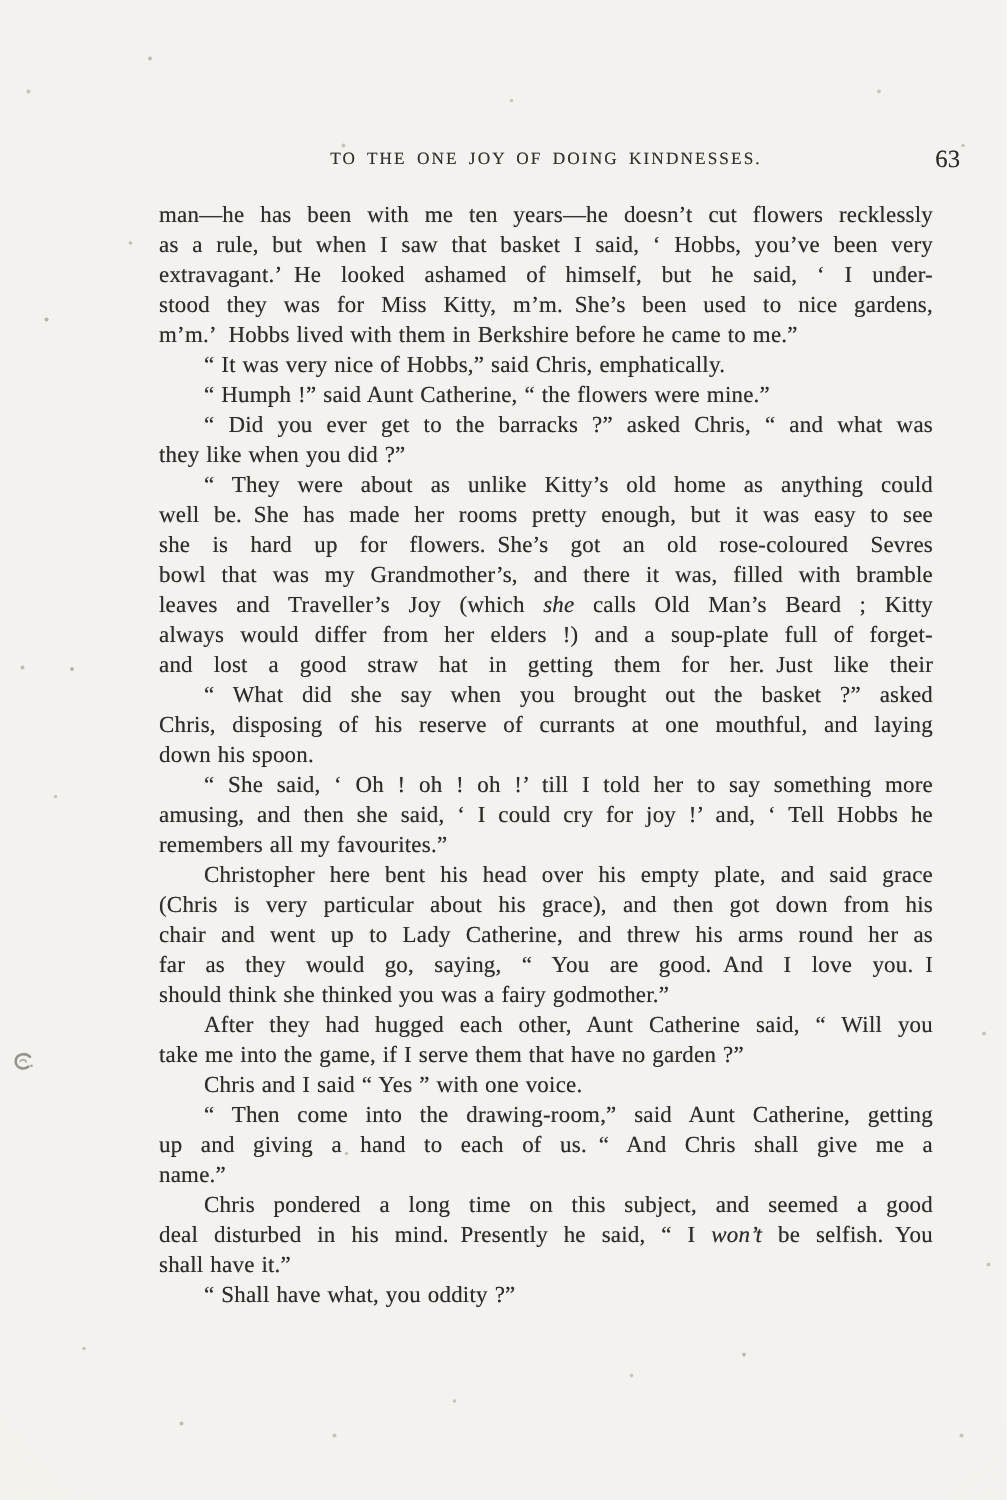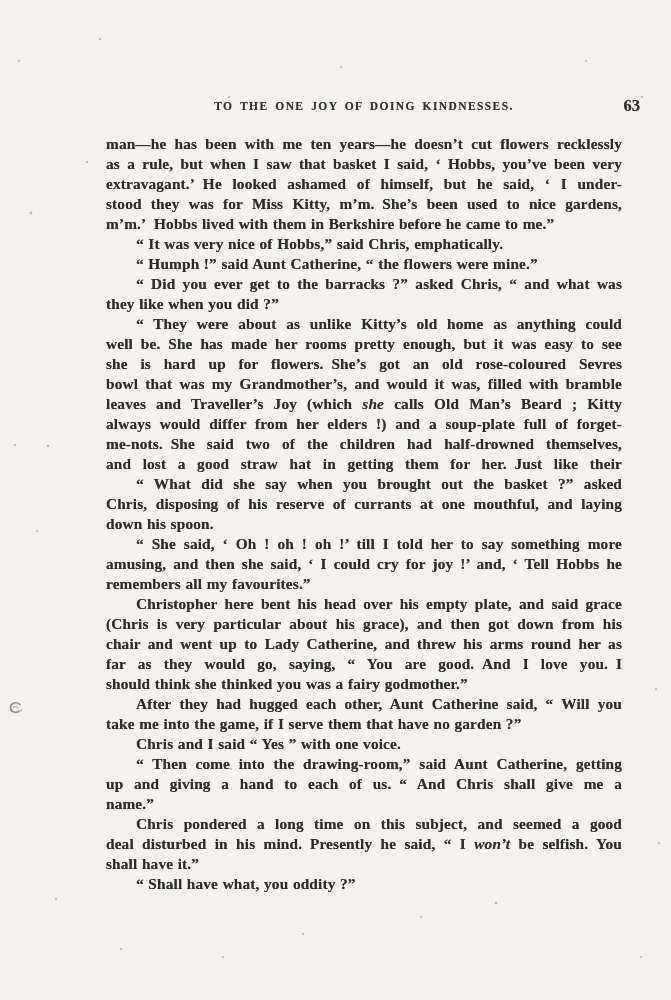--- a/index.html
+++ b/index.html
@@ -4,21 +4,20 @@
 <style>
   html,body{margin:0;padding:0;}
   .page{
     position:relative;
     width:671px;height:1000px;
     background:
       radial-gradient(ellipse 120% 110% at 52% 45%, #f3f2ee 60%, #edece7 100%);
     font-family:"Liberation Serif","DejaVu Serif",serif;
     color:#2e2c29;
     overflow:hidden;
-    font-weight:bold;
   }
   
   .header{position:absolute;left:106px;top:100px;width:516px;height:20px;}
   .running-title{
     text-align:center;
     font-size:11.5px;
     letter-spacing:1.4px;
     word-spacing:2.5px;
     color:#34322e;
     text-shadow:0 0 .4px rgba(45,43,40,.55);
@@ -93,24 +92,23 @@
     <div class="ln ind">“ It was very nice of Hobbs,” said Chris, emphatically.</div>
 
     <div class="ln ind">“ Humph !” said Aunt Catherine, “ the flowers were mine.”</div>
 
     <div class="ln j ind">“ Did you ever get to the barracks ?” asked Chris, “ and what was</div>
     <div class="ln">they like when you did ?”</div>
 
     <div class="ln j ind">“ They were about as unlike Kitty’s old home as anything could</div>
     <div class="ln j">well be. She has made her rooms pretty enough, but it was easy to see</div>
     <div class="ln j">she is hard up for flowers. She’s got an old rose-coloured Sevres</div>
-    <div class="ln j">bowl that was my Grandmother’s, and would it was, filled with bramble</div>
+    <div class="ln j">bowl that was my Grandmother’s, and there it was, filled with bramble</div>
     <div class="ln j"><span>leaves and Traveller’s Joy (which </span><em class="it">she</em><span> calls Old Man’s Beard ; Kitty</span></div>
     <div class="ln j">always would differ from her elders !) and a soup-plate full of forget-</div>
-    <div class="ln j">me-nots. She said two of the children had half-drowned themselves,</div>
     <div class="ln j">and lost a good straw hat in getting them for her. Just like their</div>
 
     <div class="ln j ind">“ What did she say when you brought out the basket ?” asked</div>
     <div class="ln j">Chris, disposing of his reserve of currants at one mouthful, and laying</div>
     <div class="ln">down his spoon.</div>
 
     <div class="ln j ind">“ She said, ‘ Oh ! oh ! oh !’ till I told her to say something more</div>
     <div class="ln j">amusing, and then she said, ‘ I could cry for joy !’ and, ‘ Tell Hobbs he</div>
     <div class="ln">remembers all my favourites.”</div>
 

